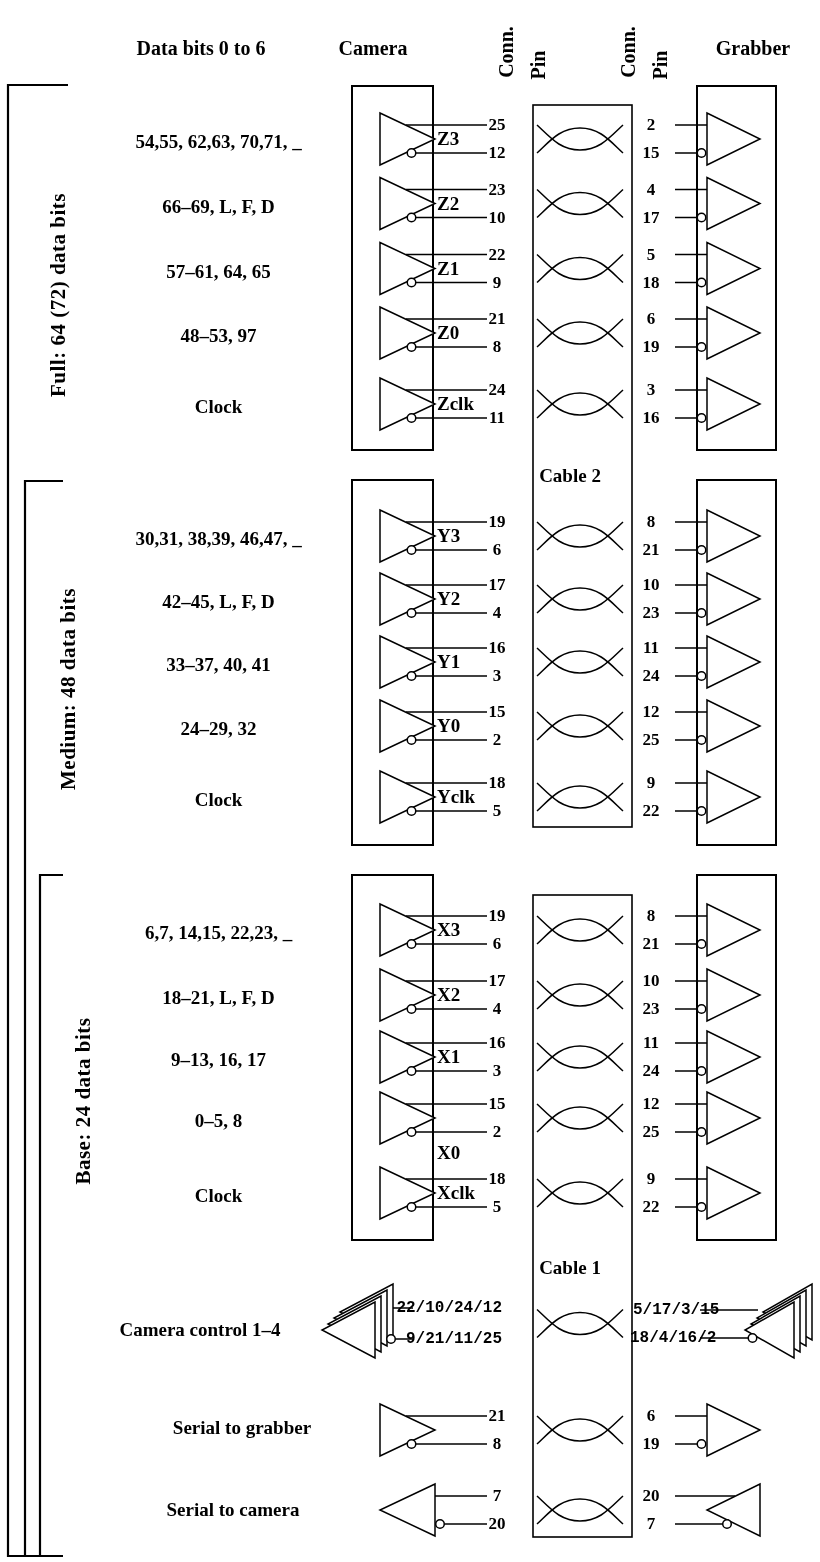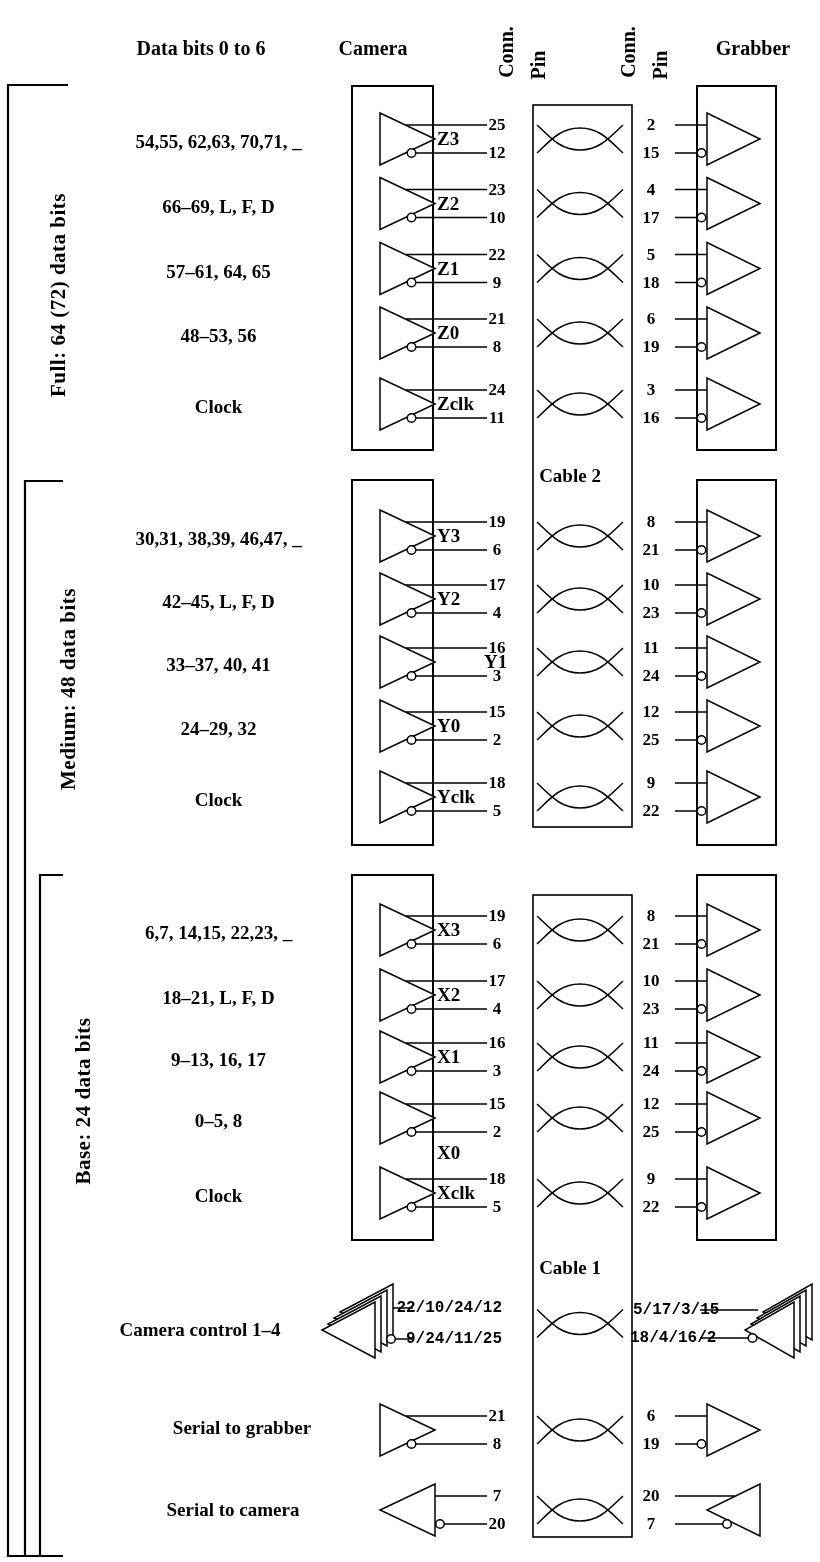--- a/index.html
+++ b/index.html
@@ -353,21 +353,21 @@
 
     <div class="rot sect" style="left:58px;top:295px;">Full: 64 (72) data bits</div>
     <div class="rot sect" style="left:68px;top:689px;">Medium: 48 data bits</div>
     <div class="rot sect" style="left:83px;top:1101px;">Base: 24 data bits</div>
 
     <div class="t cab" style="left:520px;top:465px;">Cable 2</div>
     <div class="t cab" style="left:520px;top:1257px;">Cable 1</div>
 
     <div class="t lbl" style="left:95px;top:1319px;width:210px;">Camera control 1–4</div>
     <div class="t pinw" style="left:390px;top:1299px;width:112px;text-align:right;">22/10/24/12</div>
-    <div class="t pinw" style="left:390px;top:1330px;width:112px;text-align:right;">9/24/11/25</div>
+    <div class="t pinw" style="left:390px;top:1330px;width:112px;text-align:right;">9/21/11/25</div>
     <div class="t pinw" style="left:633px;top:1301px;width:72px;text-align:center;">5/17/3/15</div>
     <div class="t pinw" style="left:630px;top:1329px;width:72px;text-align:center;">18/4/16/2</div>
 
     <div class="t lbl" style="left:137px;top:1417px;width:210px;">Serial to grabber</div>
     <div class="t pin" style="left:482px;top:1407px;">21</div>
     <div class="t pin" style="left:482px;top:1435px;">8</div>
     <div class="t pin" style="left:636px;top:1407px;">6</div>
     <div class="t pin" style="left:636px;top:1435px;">19</div>
 
     <div class="t lbl" style="left:128px;top:1499px;width:210px;">Serial to camera</div>
@@ -386,21 +386,21 @@
       <div class="t pin" style="left:482px;top:180.5px;">23</div>
       <div class="t pin" style="left:482px;top:208.5px;">10</div>
       <div class="t pin" style="left:636px;top:180.5px;">4</div>
       <div class="t pin" style="left:636px;top:208.5px;">17</div>
       <div class="t lbl" style="left:100px;top:260.5px;width:237px;">57–61, 64, 65</div>
       <div class="t sig" style="left:437px;top:258.5px;width:60px;">Z1</div>
       <div class="t pin" style="left:482px;top:245.5px;">22</div>
       <div class="t pin" style="left:482px;top:273.5px;">9</div>
       <div class="t pin" style="left:636px;top:245.5px;">5</div>
       <div class="t pin" style="left:636px;top:273.5px;">18</div>
-      <div class="t lbl" style="left:100px;top:325px;width:237px;">48–53, 56</div>
+      <div class="t lbl" style="left:100px;top:325px;width:237px;">48–53, 97</div>
       <div class="t sig" style="left:437px;top:323px;width:60px;">Z0</div>
       <div class="t pin" style="left:482px;top:310px;">21</div>
       <div class="t pin" style="left:482px;top:338px;">8</div>
       <div class="t pin" style="left:636px;top:310px;">6</div>
       <div class="t pin" style="left:636px;top:338px;">19</div>
       <div class="t lbl" style="left:100px;top:396px;width:237px;">Clock</div>
       <div class="t sig" style="left:437px;top:394px;width:60px;">Zclk</div>
       <div class="t pin" style="left:482px;top:381px;">24</div>
       <div class="t pin" style="left:482px;top:409px;">11</div>
       <div class="t pin" style="left:636px;top:381px;">3</div>
@@ -411,21 +411,21 @@
       <div class="t pin" style="left:482px;top:541px;">6</div>
       <div class="t pin" style="left:636px;top:513px;">8</div>
       <div class="t pin" style="left:636px;top:541px;">21</div>
       <div class="t lbl" style="left:100px;top:591px;width:237px;">42–45, L, F, D</div>
       <div class="t sig" style="left:437px;top:589px;width:60px;">Y2</div>
       <div class="t pin" style="left:482px;top:576px;">17</div>
       <div class="t pin" style="left:482px;top:604px;">4</div>
       <div class="t pin" style="left:636px;top:576px;">10</div>
       <div class="t pin" style="left:636px;top:604px;">23</div>
       <div class="t lbl" style="left:100px;top:654px;width:237px;">33–37, 40, 41</div>
-      <div class="t sig" style="left:437px;top:652px;width:60px;margin-left:47px;">Y1</div>
+      <div class="t sig" style="left:437px;top:652px;width:60px;">Y1</div>
       <div class="t pin" style="left:482px;top:639px;">16</div>
       <div class="t pin" style="left:482px;top:667px;">3</div>
       <div class="t pin" style="left:636px;top:639px;">11</div>
       <div class="t pin" style="left:636px;top:667px;">24</div>
       <div class="t lbl" style="left:100px;top:718px;width:237px;">24–29, 32</div>
       <div class="t sig" style="left:437px;top:716px;width:60px;">Y0</div>
       <div class="t pin" style="left:482px;top:703px;">15</div>
       <div class="t pin" style="left:482px;top:731px;">2</div>
       <div class="t pin" style="left:636px;top:703px;">12</div>
       <div class="t pin" style="left:636px;top:731px;">25</div>

